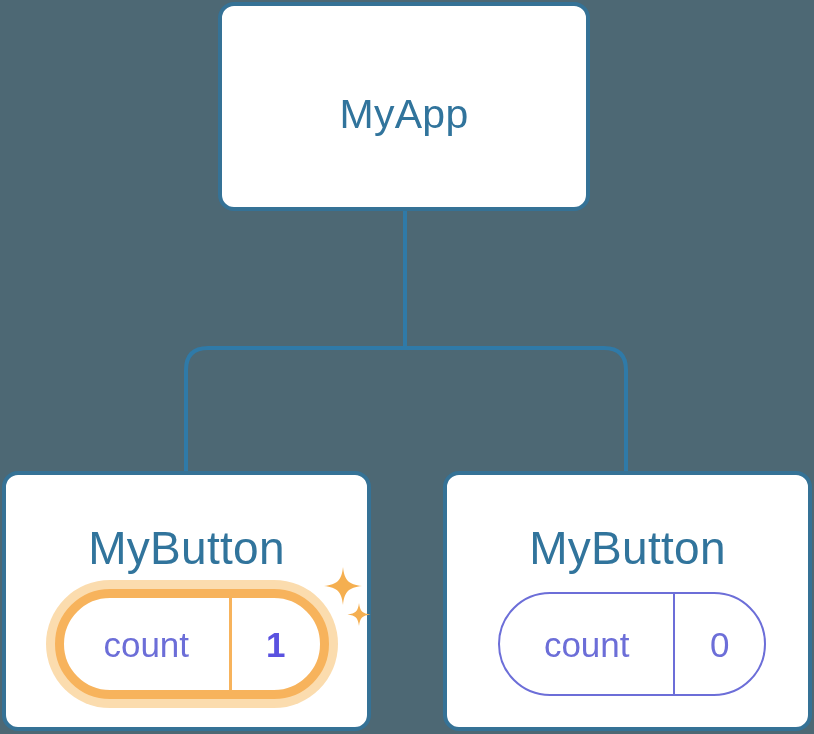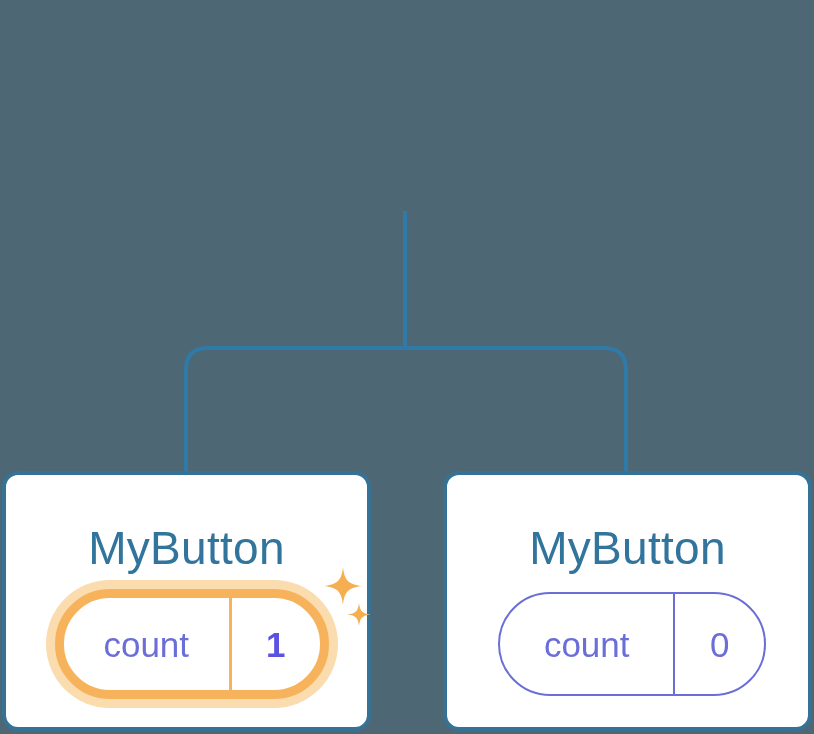--- a/index.html
+++ b/index.html
@@ -161,20 +161,23 @@
 
 <div id="stage">
 
   <svg id="connectors" viewBox="0 0 814 734" width="814" height="734">
 
     <path d="M 405 211 L 405 348" fill="none" stroke="#2f7aa8" stroke-width="4"></path>
 
     <path d="M 186 471 L 186 370 Q 186 348 208 348 L 604 348 Q 626 348 626 370 L 626 471" fill="none" stroke="#2f7aa8" stroke-width="4" stroke-linecap="butt" stroke-linejoin="round"></path>
   </svg>
 
+  <div class="card" id="card-app">
+    <div class="card-title">MyApp</div>
+  </div>
 
   <div class="card btn-card" id="card-btn-left">
     <div class="card-title">MyButton</div>
 
     <div class="pill pill-hot" id="pill-left">
       <div class="pill-key">count</div>
       <div class="pill-val">1</div>
     </div>
 
     <svg class="sparkles" viewBox="0 0 62 68" width="62" height="68">

